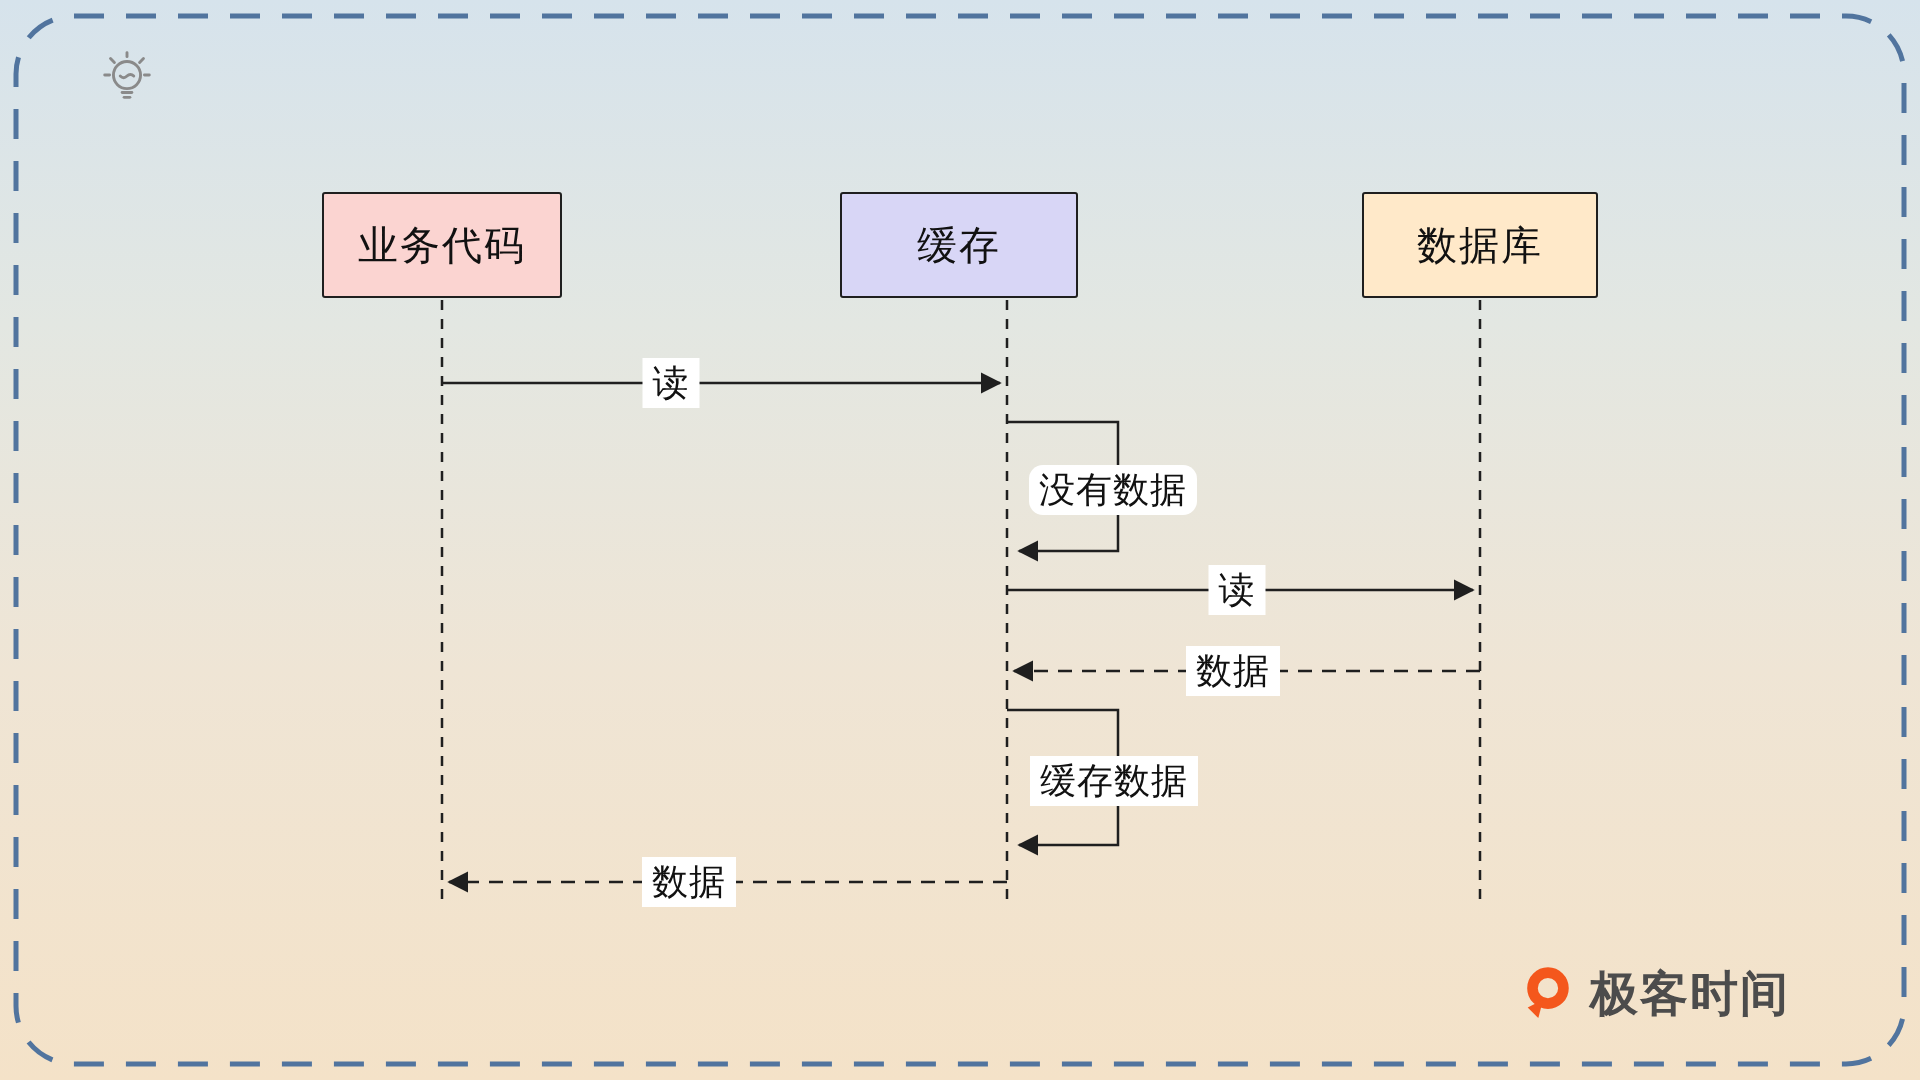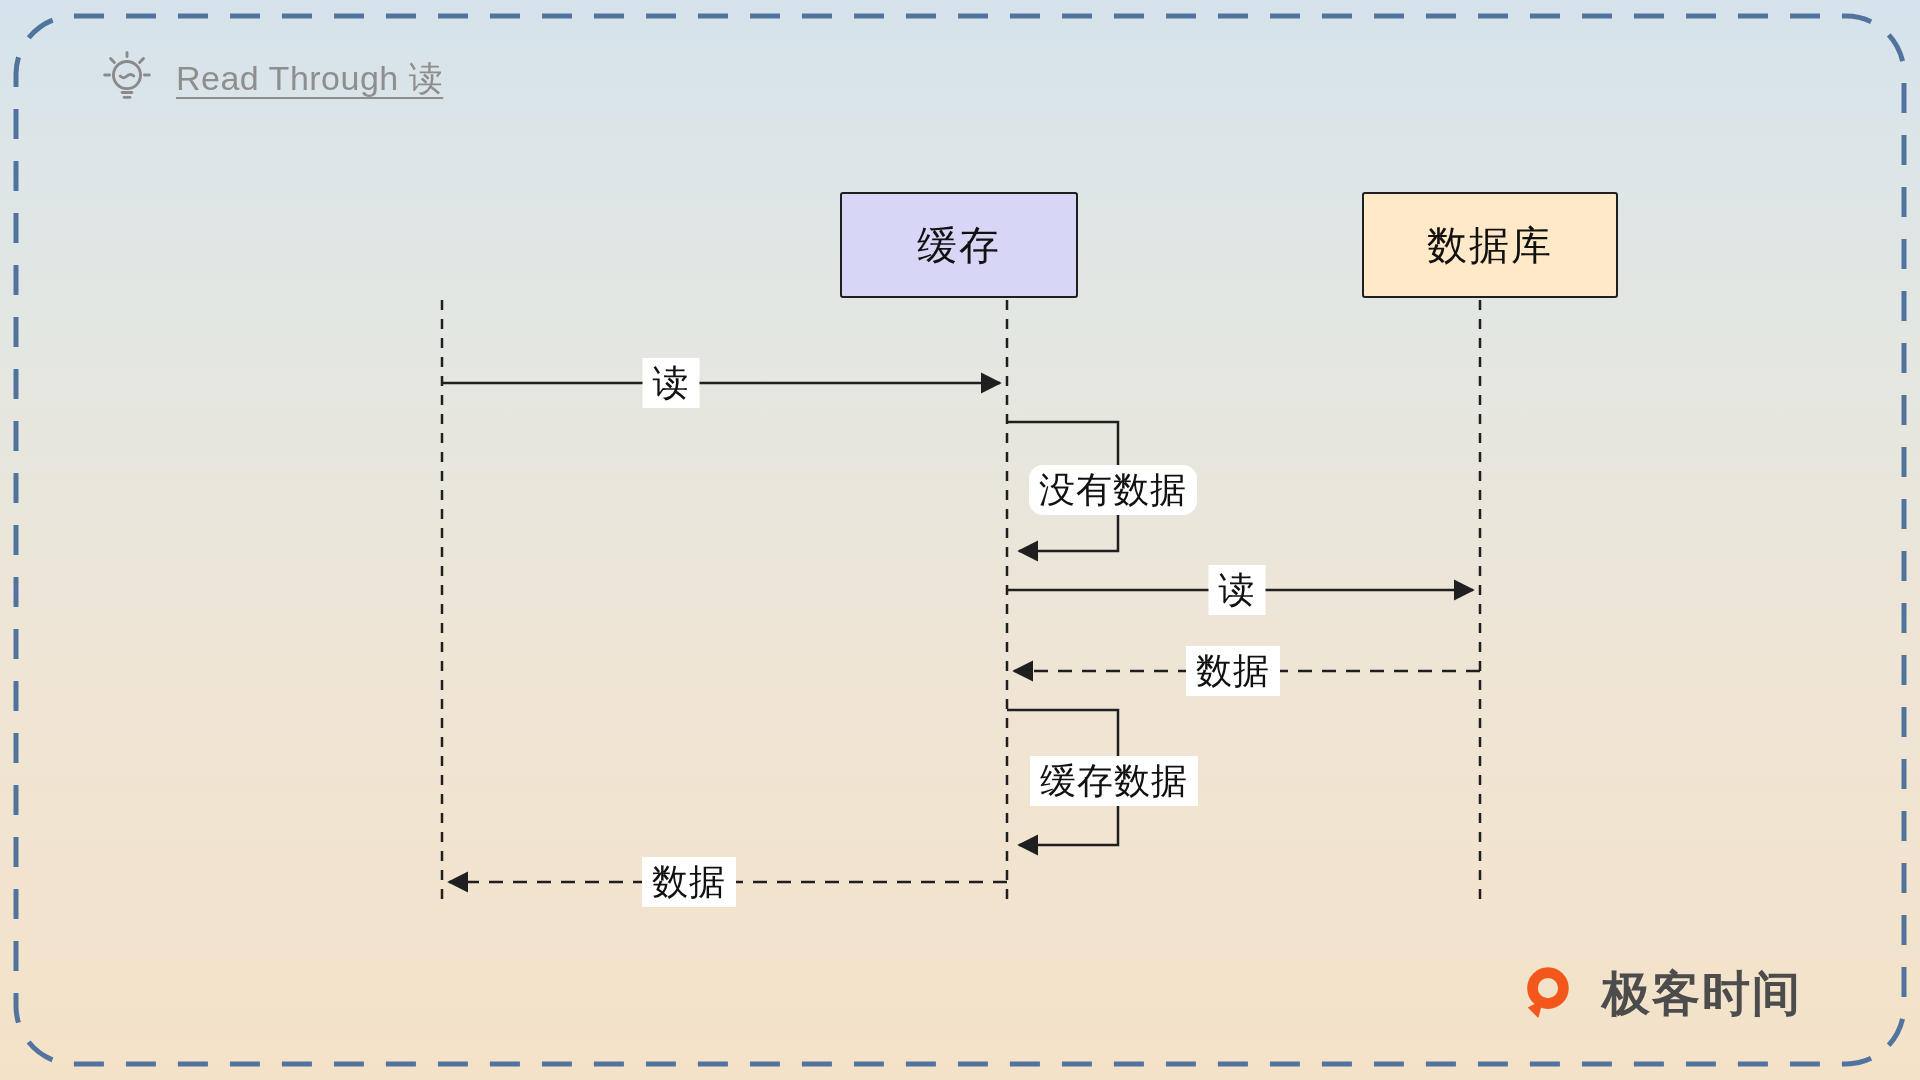--- a/index.html
+++ b/index.html
@@ -41,39 +41,39 @@
     border-radius: 3px;
     display: flex;
     align-items: center;
     justify-content: center;
     font-size: 40px;
     color: #111;
     letter-spacing: 2px;
   }
   .actor-1 { left: 322px; width: 240px; background: #fbd4d1; }
   .actor-2 { left: 840px; width: 238px; background: #d8d6f6; }
-  .actor-3 { left: 1362px; width: 256px; background: #ffe9c9; }
+  .actor-3 { left: 1362px; width: 236px; background: #ffe9c9; }
   .msg-label {
     position: absolute;
     transform: translate(-50%, -50%);
     background: #ffffff;
     color: #111;
     font-size: 36px;
     line-height: 50px;
     padding: 0 10px;
     white-space: nowrap;
     letter-spacing: 1px;
   }
   .logo {
     position: absolute;
     left: 1518px;
     top: 962px;
     display: flex;
     align-items: center;
-    gap: 26px;
+    gap: 14px;
   }
   .logo-text {
     font-size: 48px;
     font-weight: 700;
     color: #4c4c4c;
     letter-spacing: 2px;
   }
 </style>
 </head>
 <body>
@@ -113,23 +113,25 @@
         <path d="M25 31 q3.5 3.5 7 0 q3.5 -3.5 7 0"></path>
         <path d="M27 48 H37"></path>
         <path d="M29 53 H35"></path>
         <path d="M32 7 V11"></path>
         <path d="M15 13 L19 17"></path>
         <path d="M49 13 L45 17"></path>
         <path d="M9 30 H14"></path>
         <path d="M55 30 H50"></path>
       </svg>
     </span>
-    <span class="title-text">Read Through 读</span>
   </div>
 
+  <div class="actor actor-1">
+    <span>业务代码</span>
+  </div>
   <div class="actor actor-2">
     <span>缓存</span>
   </div>
   <div class="actor actor-3">
     <span>数据库</span>
   </div>
 
   <div class="msg-label" style="left:671px; top:383px;">读</div>
   <div class="msg-label" style="left:1113px; top:490px;border-radius:14px;">没有数据</div>
   <div class="msg-label" style="left:1237px; top:590px;">读</div>

